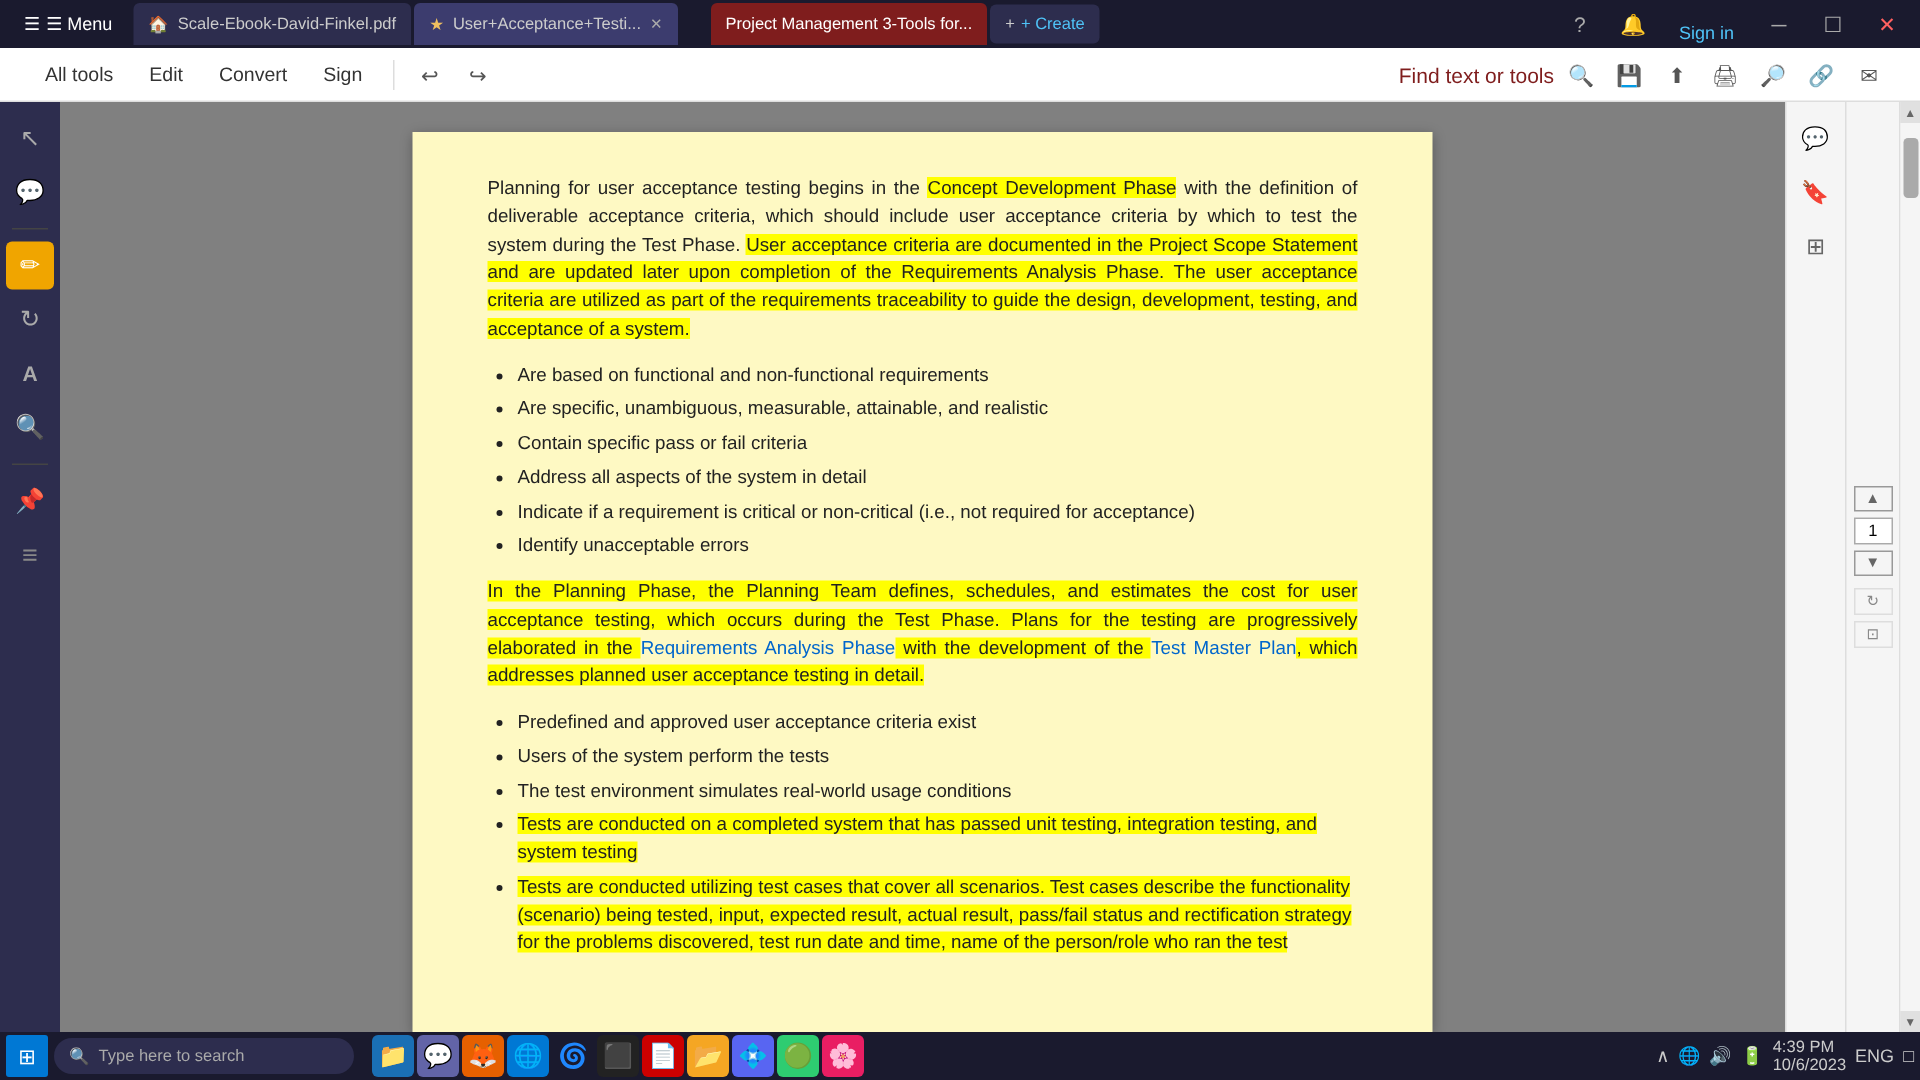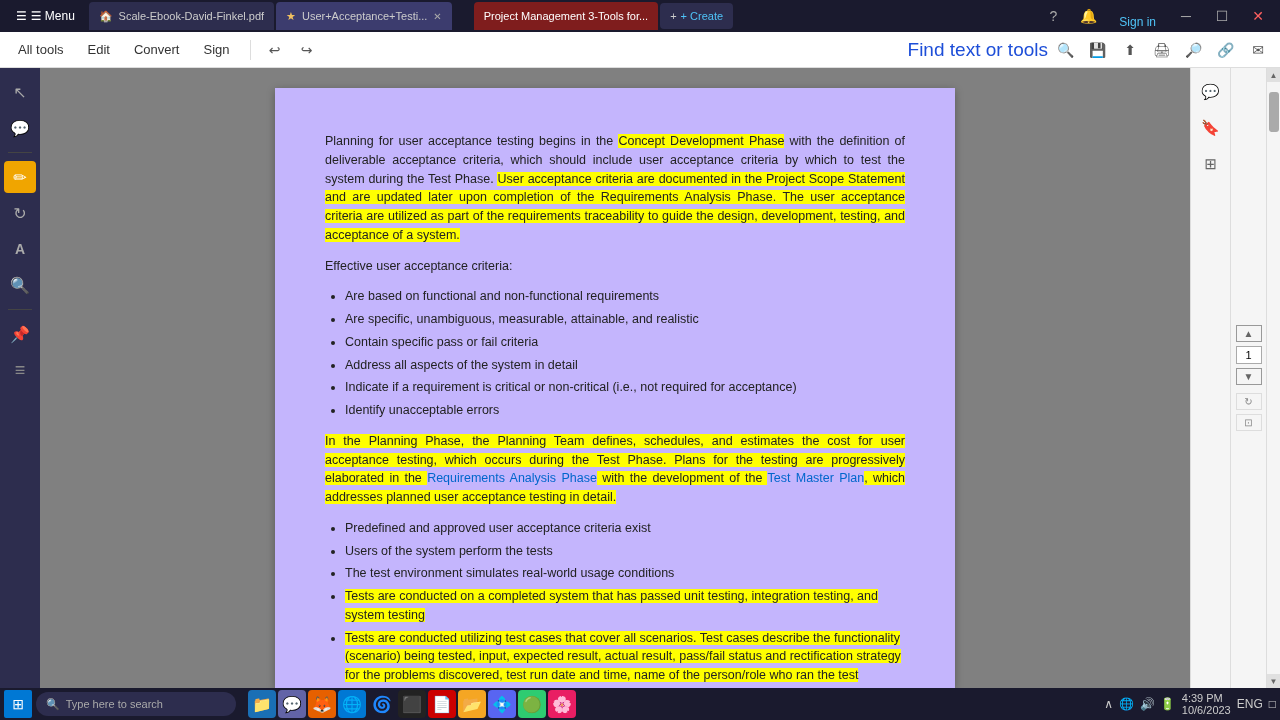--- a/index.html
+++ b/index.html
@@ -84,21 +84,21 @@
       cursor: pointer;
     }
 
     
     .menubar {
       height: 36px;
       background: #fff;
       border-bottom: 1px solid #ddd;
       display: flex;
       align-items: center;
-      padding: 0 8px;
+      padding: 0 20px;
       gap: 4px;
     }
     .menu-item {
       padding: 4px 10px;
       font-size: 13px;
       color: #333;
       cursor: pointer;
       border-radius: 3px;
     }
     .menu-sep { width: 1px; height: 20px; background: #ddd; margin: 0 6px; }
@@ -115,22 +115,22 @@
     }
     .find-bar {
       margin-left: auto;
       display: flex;
       align-items: center;
       gap: 4px;
       font-size: 13px;
       color: #666;
     }
     .find-text {
-      color: #1d4ed8;
-      font-size: 19px;
+      color: #7f1d1d;
+      font-size: 14px;
     }
 
     
     .main-layout {
       display: flex;
       height: calc(720px - 32px - 36px - 32px);
     }
 
     
     .left-sidebar {
@@ -161,24 +161,24 @@
     .doc-area {
       flex: 1;
       background: #808080;
       overflow-y: auto;
       display: flex;
       flex-direction: column;
       align-items: center;
       padding: 20px 0;
     }
     .page {
-      background: #c4b5fd;
+      background: #fef9c3;
       width: 680px;
       min-height: 600px;
-      padding: 44px 50px;
+      padding: 28px 50px;
       box-shadow: 0 2px 8px rgba(0,0,0,0.3);
       font-size: 12.5px;
       line-height: 1.5;
       color: #222;
     }
     .page p {
       margin-bottom: 12px;
       text-align: justify;
     }
     .highlight-yellow {
@@ -378,23 +378,20 @@
     <div class="sidebar-icon" style="color:#888;font-size:18px;">≡</div>
   </div>
 
   <div class="doc-area">
     <div class="page">
 
       <p>
         <span>Planning for user acceptance testing begins in the </span><span class="highlight-yellow">Concept Development Phase</span><span> with the definition of deliverable acceptance criteria, which should include user acceptance criteria by which to test the system during the Test Phase.  </span><span class="highlight-yellow">User acceptance criteria are documented in the Project Scope Statement and are updated later upon completion of the Requirements Analysis Phase.  The user acceptance criteria are utilized as part of the requirements traceability to guide the design, development, testing, and acceptance of a system.</span>
       </p>
 
-      <p>
-        <span>Effective user acceptance criteria:</span>
-      </p>
 
       <ul class="bullet-list">
         <li>Are based on functional and non-functional requirements</li>
         <li>Are specific, unambiguous, measurable, attainable, and realistic</li>
         <li>Contain specific pass or fail criteria</li>
         <li>Address all aspects of the system in detail</li>
         <li>Indicate if a requirement is critical or non-critical (i.e., not required for acceptance)</li>
         <li>Identify unacceptable errors</li>
       </ul>
 

